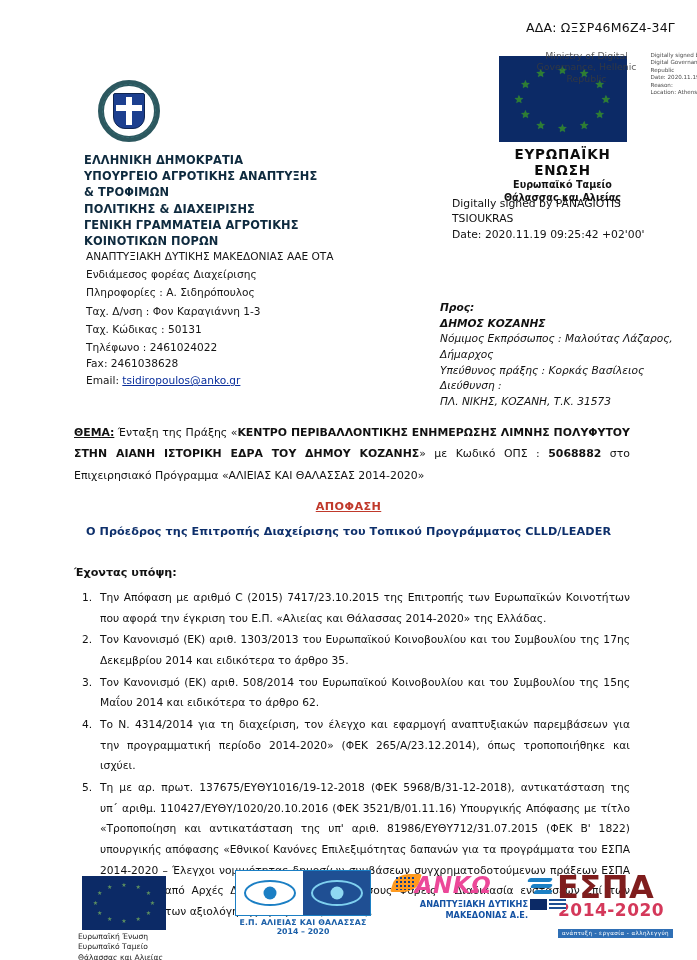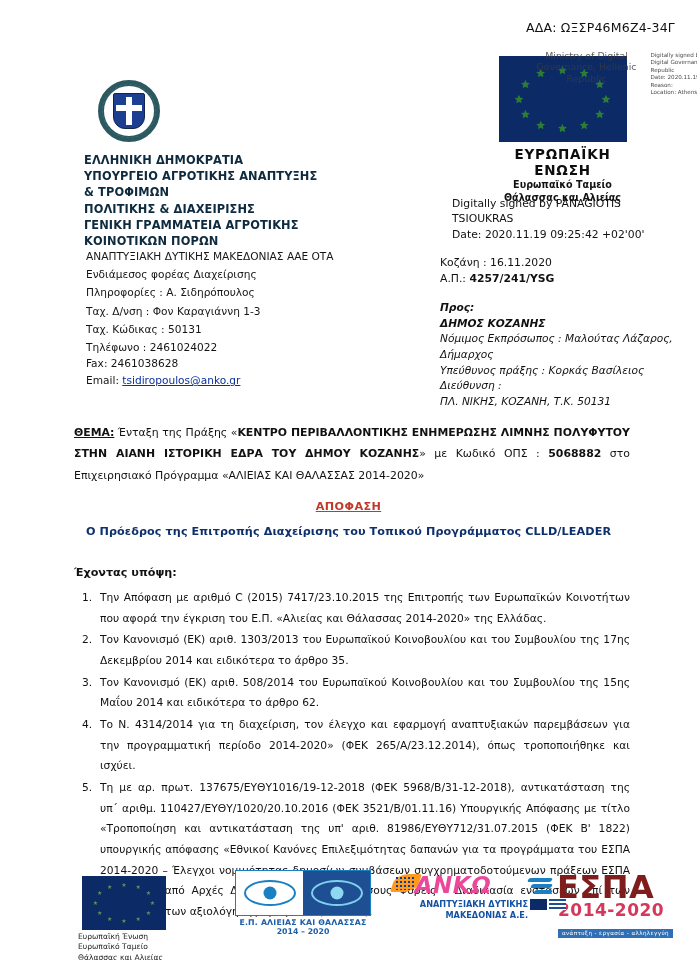--- a/index.html
+++ b/index.html
@@ -510,33 +510,29 @@
     <div class="fax">Fax: 2461038628</div>
     <div class="email"><span>Email: </span><span class="link">tsidiropoulos@anko.gr</span></div>
   </div>
 
   <div class="sig-block">
     <div>Digitally signed by PANAGIOTIS</div>
     <div>TSIOUKRAS</div>
     <div>Date: 2020.11.19 09:25:42 +02'00'</div>
   </div>
 
-  <div class="proto">
-    <div>Κοζάνη : 16.11.2020</div>
-    <div><span>Α.Π.: </span><b>4257/241/YSG</b></div>
-  </div>
 
   <div class="recipient">
     <div class="strong">Προς:</div>
     <div class="strong">ΔΗΜΟΣ ΚΟΖΑΝΗΣ</div>
     <div>Νόμιμος Εκπρόσωπος : Μαλούτας Λάζαρος,</div>
     <div>Δήμαρχος</div>
     <div>Υπεύθυνος πράξης : Κορκάς Βασίλειος</div>
     <div>Διεύθυνση :</div>
-    <div>ΠΛ. ΝΙΚΗΣ, ΚΟΖΑΝΗ, Τ.Κ. 50131</div>
+    <div>ΠΛ. ΝΙΚΗΣ, ΚΟΖΑΝΗ, Τ.Κ. 31573</div>
   </div>
 
   <div class="subject">
     <span class="lbl">ΘΕΜΑ:</span><span> Ένταξη της Πράξης «</span><span class="b">ΚΕΝΤΡΟ ΠΕΡΙΒΑΛΛΟΝΤΙΚΗΣ ΕΝΗΜΕΡΩΣΗΣ ΛΙΜΝΗΣ ΠΟΛΥΦΥΤΟΥ ΣΤΗΝ ΑΙΑΝΗ ΙΣΤΟΡΙΚΗ ΕΔΡΑ ΤΟΥ ΔΗΜΟΥ ΚΟΖΑΝΗΣ</span><span>» με Κωδικό ΟΠΣ : </span><span class="b">5068882</span><span> στο Επιχειρησιακό Πρόγραμμα «ΑΛΙΕΙΑΣ ΚΑΙ ΘΑΛΑΣΣΑΣ 2014-2020»</span>
   </div>
 
   <div class="apofasi">ΑΠΟΦΑΣΗ</div>
   <div class="apofasi-sub">Ο Πρόεδρος της Επιτροπής Διαχείρισης του Τοπικού Προγράμματος CLLD/LEADER</div>
 
   <div class="echontas">Έχοντας υπόψη:</div>

